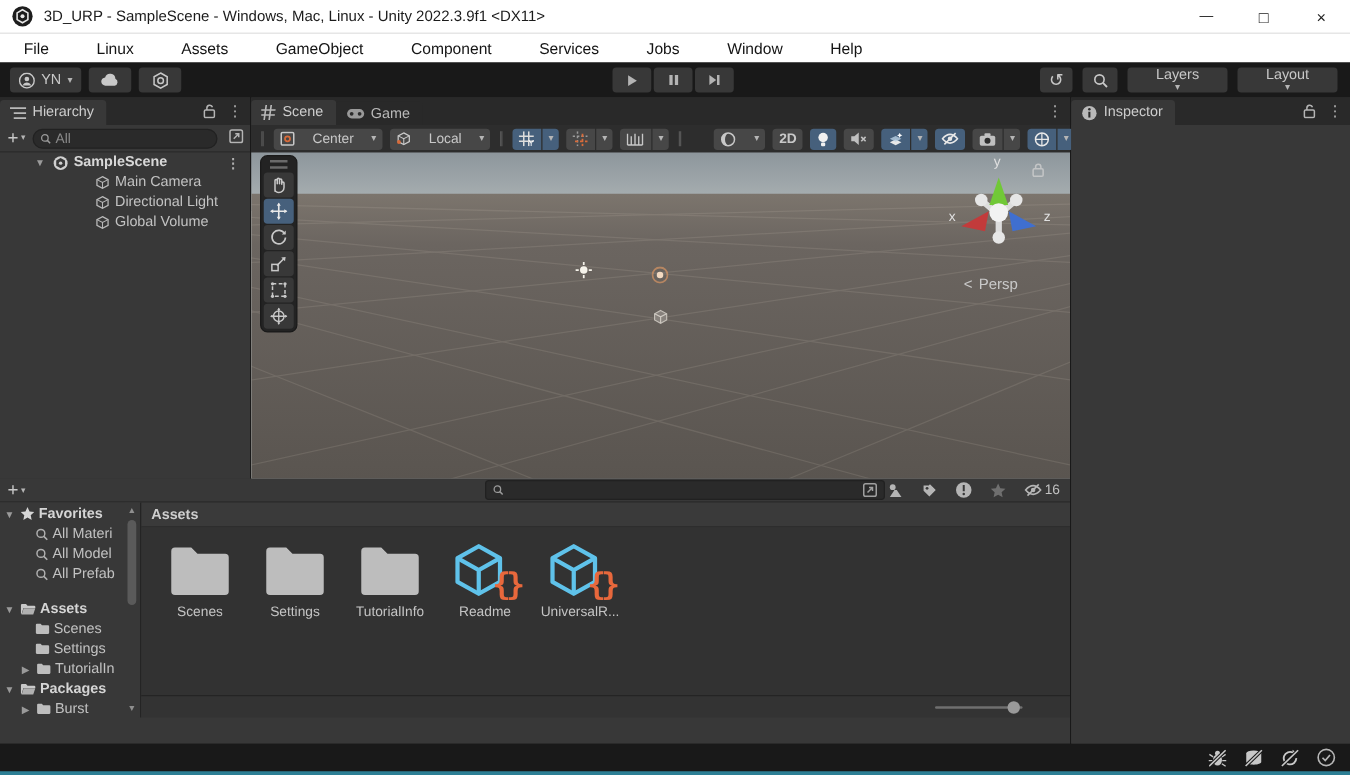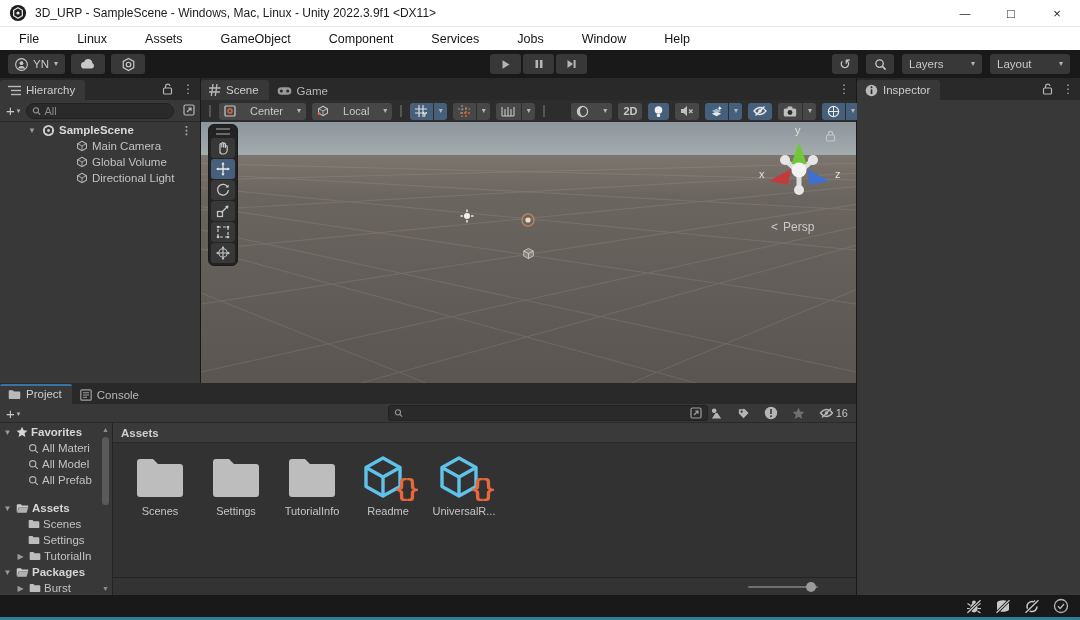--- a/index.html
+++ b/index.html
@@ -24,21 +24,21 @@
   .tb-btn { background:#383838; border-radius:3px; height:20px; display:inline-flex; align-items:center; justify-content:center; color:#c8c8c8; }
   .tb-left { position:absolute; left:8px; top:4px; display:flex; gap:6px; }
   .account { padding:10px 7px; gap:5px; font-size:11.5px; }
   .chev { font-size:8px; color:#b5b5b5; line-height:1; }
   .cloud-btn,.gear-btn { width:34px; }
   .tb-center { position:absolute; left:490px; top:4px; display:flex; gap:2px; }
   .play-btn { width:31px; }
   .tb-right { position:absolute; right:10px; top:4px; display:flex; gap:8px; align-items:center; }
   .hist-btn { width:26px; font-size:14px; }
   .srch-btn { width:28px; }
-  .dropdown { width:80px; padding:0 7px; justify-content:space-between; font-size:11.5px; }
+  .dropdown { width:80px; padding:0 7px; justify-content:space-between; font-size:11.5px;flex-direction:column; }
 
   
   .workspace { position:absolute; top:78px; left:0; width:1080px; height:517px; background:#191919; }
   .panel { position:absolute; background:#383838; }
   .tabstrip { height:22px; background:#292929; display:flex; align-items:flex-end; position:relative; }
   .tab { height:19px; background:#292929; color:#b9b9b9; font-size:11.5px; display:flex; align-items:center; gap:5px; padding:0 10px 0 8px; border-radius:3px 3px 0 0; position:relative; }
   .tab.active { background:#383838; color:#cdcdcd; height:20px; }
   .tab.focus-top::before { content:""; position:absolute; top:0; left:0; right:0; height:2px; background:#3a72a8; border-radius:3px 3px 0 0; }
   .strip-icons { position:absolute; right:6px; top:0; height:22px; display:flex; align-items:center; gap:9px; }
   .kebab { color:#b5b5b5; font-size:12px; line-height:1; }
@@ -264,28 +264,28 @@
             <path d="M7 1.5 12.2 4.3v5.4L7 12.5 1.8 9.7V4.3Z" fill="none" stroke="#b8b8b8" stroke-width="1.2"></path>
             <path d="M1.8 4.3 7 7l5.2-2.7M7 7v5.5" fill="none" stroke="#b8b8b8" stroke-width="1"></path>
           </svg>
           <span>Main Camera</span>
         </div>
         <div class="h-row child">
           <svg width="12" height="12" viewBox="0 0 14 14">
             <path d="M7 1.5 12.2 4.3v5.4L7 12.5 1.8 9.7V4.3Z" fill="none" stroke="#b8b8b8" stroke-width="1.2"></path>
             <path d="M1.8 4.3 7 7l5.2-2.7M7 7v5.5" fill="none" stroke="#b8b8b8" stroke-width="1"></path>
           </svg>
-          <span>Global Volume</span>
+          <span>Directional Light</span>
         </div>
         <div class="h-row child">
           <svg width="12" height="12" viewBox="0 0 14 14">
             <path d="M7 1.5 12.2 4.3v5.4L7 12.5 1.8 9.7V4.3Z" fill="none" stroke="#b8b8b8" stroke-width="1.2"></path>
             <path d="M1.8 4.3 7 7l5.2-2.7M7 7v5.5" fill="none" stroke="#b8b8b8" stroke-width="1"></path>
           </svg>
-          <span>Directional Light</span>
+          <span>Global Volume</span>
         </div>
       </div>
     </div>
 
     <div class="panel scene-panel">
       <div class="tabstrip">
         <div class="tab active">
           <svg width="12" height="12" viewBox="0 0 12 12">
             <path d="M4 0v12M8 0v12M0 4h12M0 8h12" stroke="#b9b9b9" stroke-width="1.3" fill="none" transform="skewX(-8)"></path>
           </svg>
@@ -549,35 +549,20 @@
             <rect x="1.5" y="5" width="8" height="6" rx="1" fill="none" stroke="#b5b5b5" stroke-width="1.2"></rect>
             <path d="M3.5 5V3.4A2.3 2.3 0 0 1 8 2.8" fill="none" stroke="#b5b5b5" stroke-width="1.2"></path>
           </svg>
           <span class="kebab">⋮</span>
         </div>
       </div>
       <div class="inspector-body"></div>
     </div>
 
     <div class="panel project-panel">
-      <div class="tabstrip">
-        <div class="tab active focus-top">
-          <svg width="13" height="11" viewBox="0 0 14 11">
-            <path d="M0.8 1.8a1 1 0 0 1 1-1h3.4l1.3 1.5h5.7a1 1 0 0 1 1 1v6a1 1 0 0 1-1 1H1.8a1 1 0 0 1-1-1Z" fill="#b9b9b9"></path>
-          </svg>
-          <span>Project</span>
-        </div>
-        <div class="tab">
-          <svg width="12" height="12" viewBox="0 0 12 12">
-            <rect x="0.8" y="0.8" width="10.4" height="10.4" rx="1" fill="none" stroke="#9f9f9f" stroke-width="1.2"></rect>
-            <path d="M3 3.8h6M3 6h6M3 8.2h4" stroke="#9f9f9f" stroke-width="1.1"></path>
-          </svg>
-          <span>Console</span>
-        </div>
-      </div>
       <div class="panel-toolbar">
         <div class="plus-btn">
           <span>+</span>
           <span class="chev">▾</span>
         </div>
         <div class="searchbox" style="position:absolute; left:388px; width:320px; border-radius:3px;">
           <svg width="10" height="10" viewBox="0 0 14 14">
             <circle cx="6" cy="6" r="4" fill="none" stroke="#9a9a9a" stroke-width="1.6"></circle>
             <line x1="9" y1="9" x2="12.5" y2="12.5" stroke="#9a9a9a" stroke-width="1.8"></line>
           </svg>

